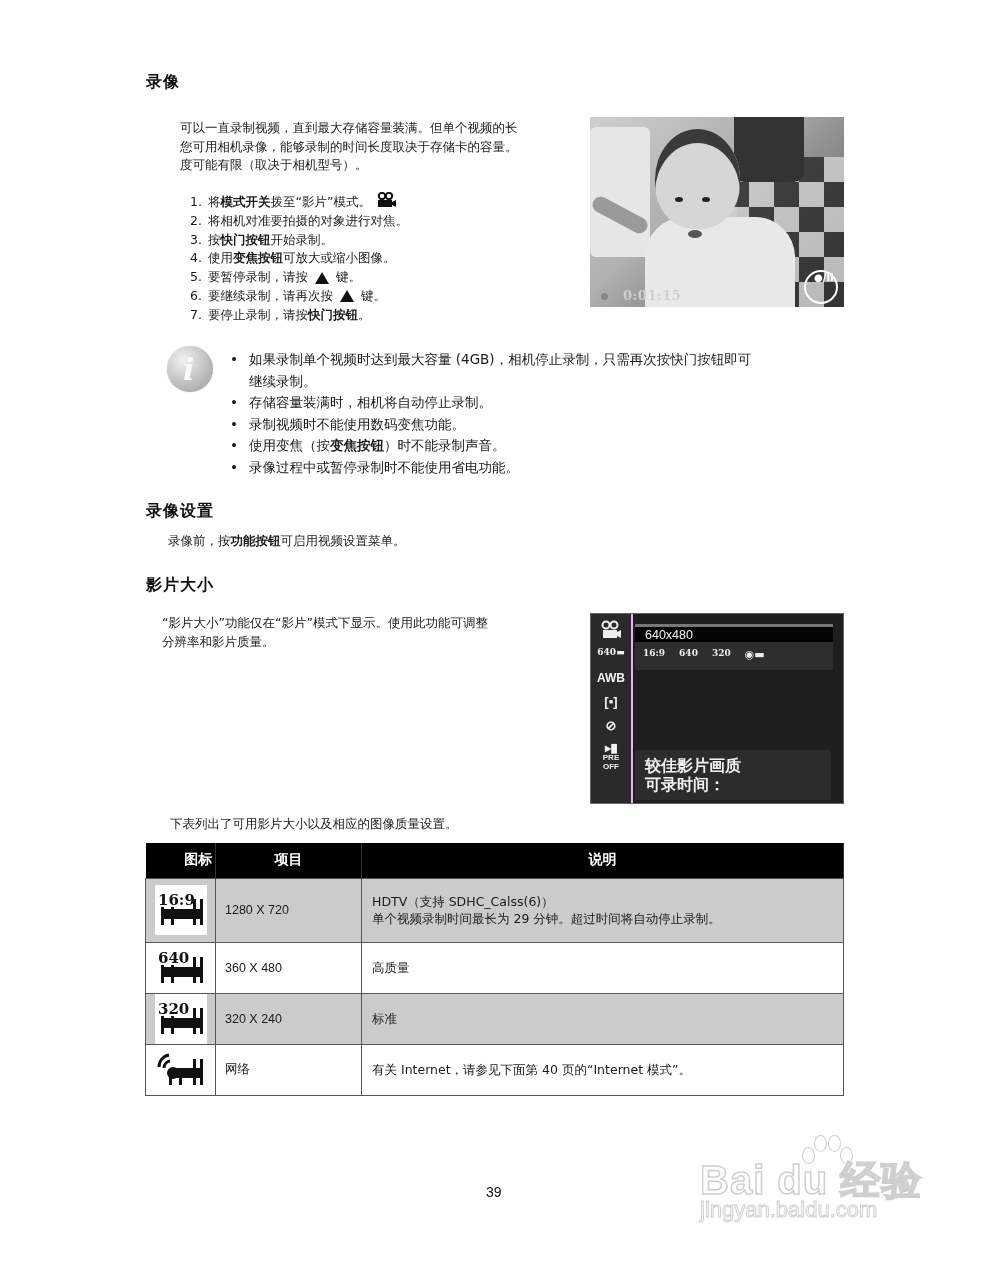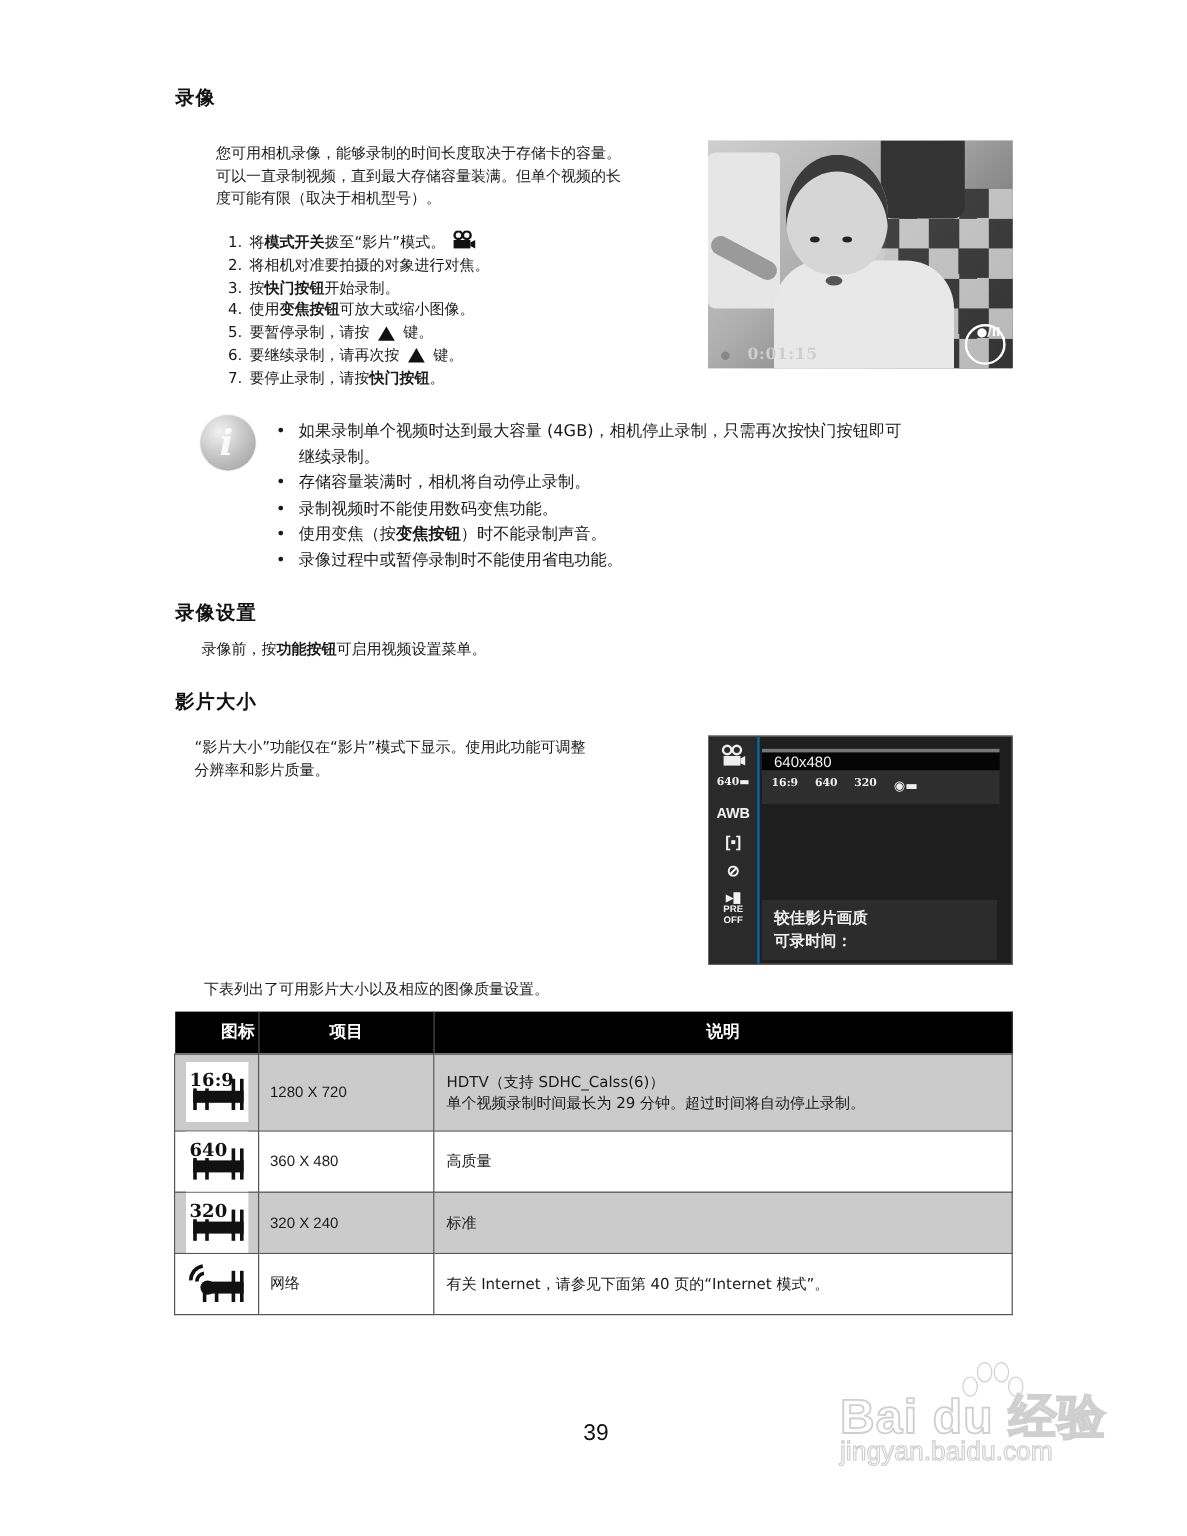--- a/index.html
+++ b/index.html
@@ -38,55 +38,55 @@
   
   .info-icon { position: absolute; left: 167px; top: 346px; width: 46px; height: 46px; border-radius: 50%;
     background: radial-gradient(circle at 35% 30%, #f2f2f2 0%, #c8c8c8 45%, #9a9a9a 100%); box-shadow: 0 0 1px #999; }
   .info-icon span { position: absolute; left: 16px; top: 6px; font-family: "DejaVu Serif", serif; font-style: italic; font-weight: bold; font-size: 30px; color: #fafafa; }
   .notes { position: absolute; left: 230px; top: 349px; width: 620px; font-size: 13.5px; line-height: 21.5px; color: #1a1a1a; }
   .notes .li { display: flex; }
   .notes .dot { width: 19px; flex: none; }
 
   
   .menu { position: absolute; left: 590px; top: 613px; width: 254px; height: 191px; background: #1e1e1e; border: 1px solid #666; }
-  .menu .side { position: absolute; left: 0; top: 0; width: 42px; height: 100%; background: #2a2a2a; border-right: 2px solid #0369a1; }
+  .menu .side { position: absolute; left: 0; top: 0; width: 42px; height: 100%; background: #2a2a2a; border-right: 2px solid #f0abfc; }
   .menu .side .ic { position: absolute; left: 0; width: 40px; text-align: center; color: #f2f2f2; font-size: 11px; font-weight: bold; font-family: "Liberation Sans", sans-serif; }
   .menu .sel { position: absolute; left: 44px; top: 10px; width: 198px; height: 18px; background: #050505; border-top: 3px solid #777; color: #f2f2f2; font-size: 12.5px; padding-left: 10px; line-height: 16px; font-family: "Liberation Sans", sans-serif; }
   .menu .opts { position: absolute; left: 44px; top: 28px; width: 198px; height: 28px; background: #2e2e2e; display: flex; gap: 14px; padding: 6px 0 0 8px; }
-  .menu .desc { position: absolute; left: 44px; top: 136px; width: 196px; height: 50px; background: #2c2c2c; color: #f0f0f0; font-size: 13px; font-weight: bold; padding: 6px 0 0 10px; line-height: 19px; }
+  .menu .desc { position: absolute; left: 44px; top: 136px; width: 196px; height: 50px; background: #2c2c2c; color: #f0f0f0; font-size: 16px; font-weight: bold; padding: 6px 0 0 10px; line-height: 19px; }
 
   
   .intro2 { position: absolute; left: 170px; top: 816px; font-size: 12.5px; color: #1a1a1a; }
   table.spec { position: absolute; left: 145px; top: 843px; width: 699px; border-collapse: collapse; font-size: 12.5px; color: #1a1a1a; }
   table.spec th { background: #000; color: #fff; font-size: 14px; font-weight: bold; height: 35px; border-right: 1px solid #333; }
   table.spec td { border: 1px solid #555; height: 49px; vertical-align: middle; }
   table.spec tr.gray td { background: #cbcbcb; }
   table.spec tr.white td { background: #fff; }
   table.spec td.icon-cell { width: 70px; padding: 0; text-align: center; }
   table.spec td.item { width: 146px; padding-left: 9px; font-family: "Liberation Sans", sans-serif; }
   table.spec td.desc { padding-left: 10px; line-height: 17px; }
   table.spec tr.first td { height: 64px; }
   .iconbox { display: inline-block; width: 52px; height: 50px; background: #fff; position: relative; vertical-align: middle; }
   tr.gray .iconbox { background: #fff; }
 
-  .page-num { position: absolute; left: 486px; top: 1184px; font-size: 19px; font-family: "Liberation Sans", sans-serif; color: #111; }
+  .page-num { position: absolute; left: 486px; top: 1184px; font-size: 14px; font-family: "Liberation Sans", sans-serif; color: #111; }
   .watermark { position: absolute; left: 690px; top: 1133px; width: 240px; height: 90px; color: #fff; }
   .watermark .logo { position: absolute; left: 10px; top: 20px; font-family: "Liberation Sans", sans-serif; font-weight: bold; font-size: 40px; color: #fff; -webkit-text-stroke: 1.5px #cfcfcf; letter-spacing: 1px; }
   .watermark .url { position: absolute; left: 10px; top: 64px; font-family: "Liberation Sans", sans-serif; font-size: 22px; color: #fff; -webkit-text-stroke: 1px #cfcfcf; }
   .watermark .paw { position: absolute; left: 104px; top: 0; width: 56px; height: 36px; }
   .watermark .paw i { position: absolute; width: 13px; height: 17px; border: 1.5px solid #cfcfcf; border-radius: 50%; background: #fff; }
 </style>
 </head>
 <body>
 
 <div class="h1" style="top:72px">录像</div>
 
 <div class="para" style="left:180px; top:119px;">
+  <div>可以一直录制视频，直到最大存储容量装满。但单个视频的长</div>
   <div>您可用相机录像，能够录制的时间长度取决于存储卡的容量。</div>
-  <div>可以一直录制视频，直到最大存储容量装满。但单个视频的长</div>
   <div>度可能有限（取决于相机型号）。</div>
 </div>
 
 <div class="steps">
   <div class="row">
     <span class="num">1.</span>
     <span>将</span>
     <span class="b">模式开关</span>
     <span>拨至“影片”模式。</span>
     <svg class="cam-glyph" viewBox="0 0 20 16">

